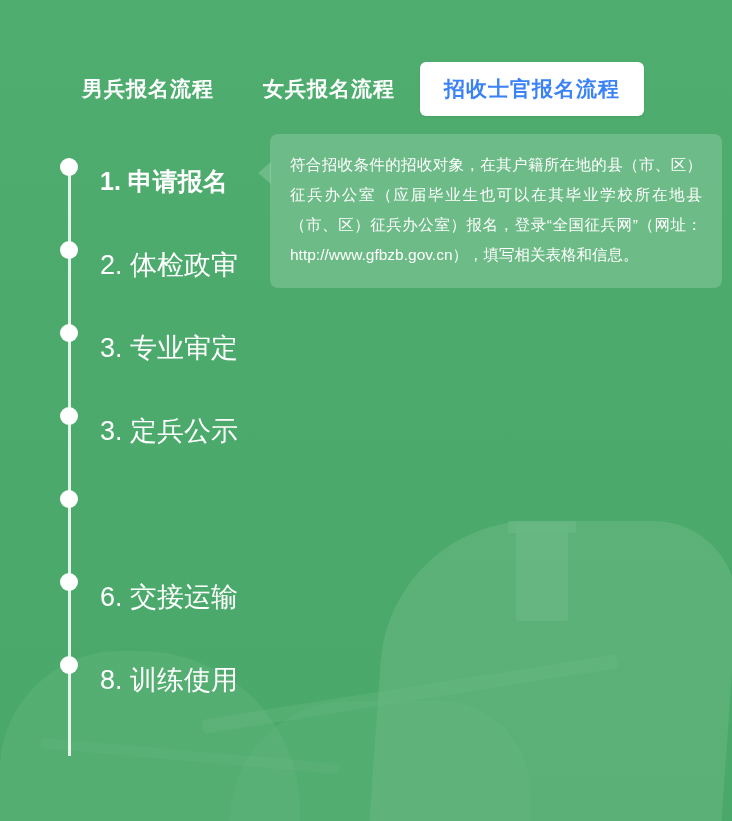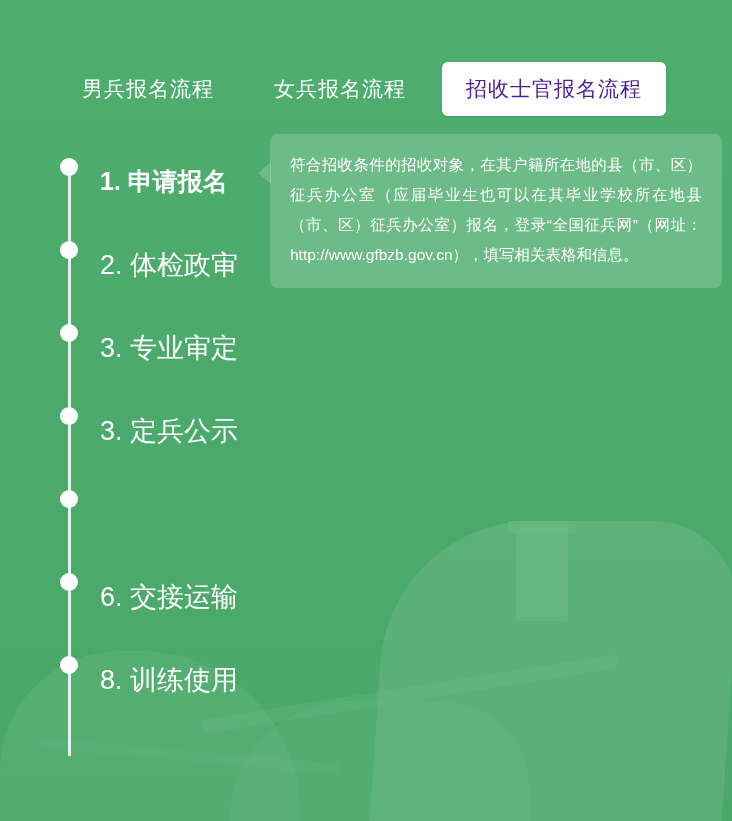--- a/index.html
+++ b/index.html
@@ -80,35 +80,36 @@
     border-radius: 4px;
   }
 
   
   .tabs {
     position: absolute;
     top: 62px;
     left: 58px;
     display: flex;
     align-items: center;
-    gap: 12px;
+    gap: 1px;
     z-index: 5;
+    font-weight: bold;
   }
   .tab {
     font-size: 21px;
     color: #ffffff;
     padding: 13px 24px;
     border-radius: 6px;
     white-space: nowrap;
     cursor: pointer;
     letter-spacing: 1px;
   }
   .tab.active {
     background: #ffffff;
-    color: #4c1d95;
+    color: #3b82f6;
     box-shadow: 0 1px 3px rgba(0,0,0,0.08);
   }
 
   
   .timeline {
     position: absolute;
     top: 140px;
     left: 56px;
     width: 230px;
     z-index: 4;

